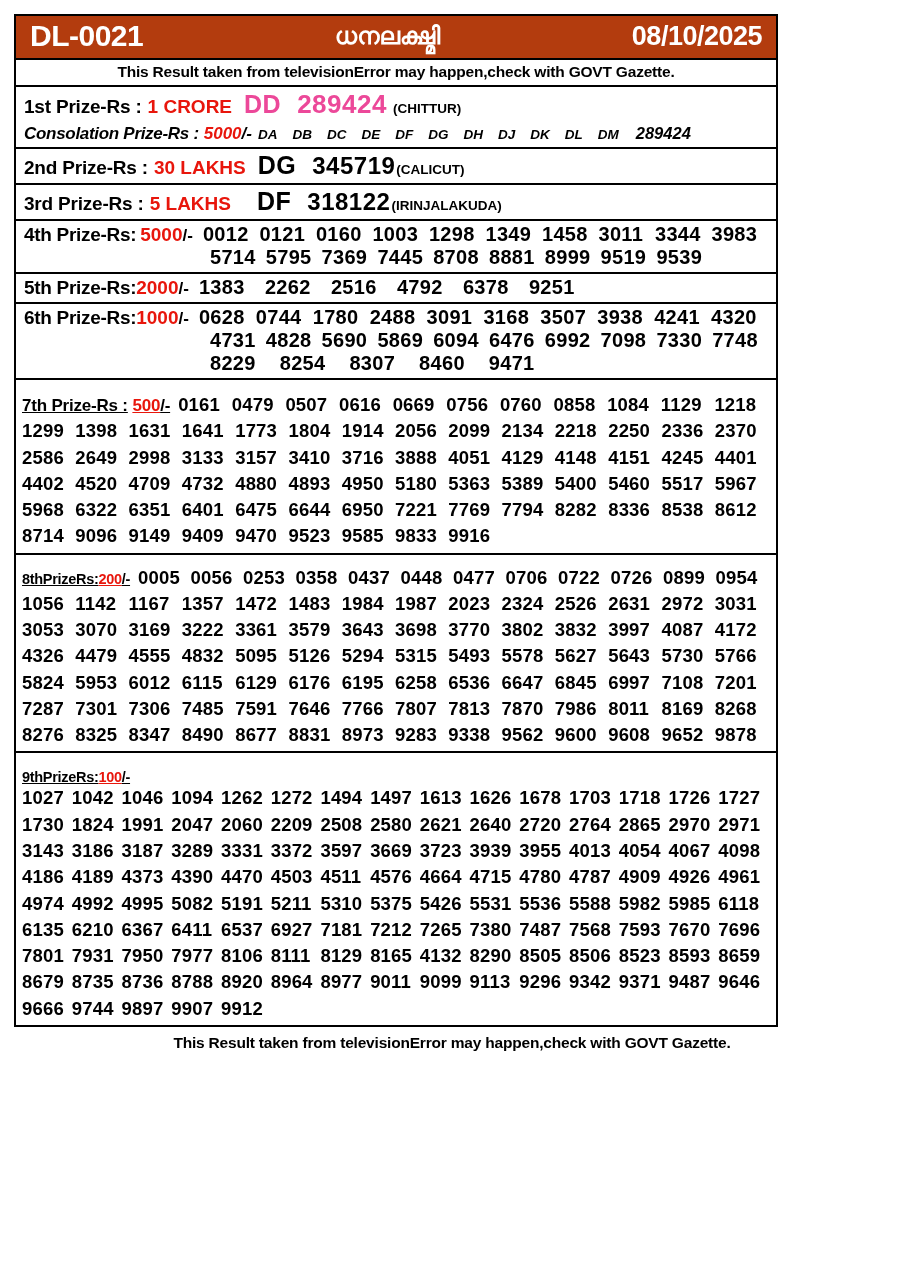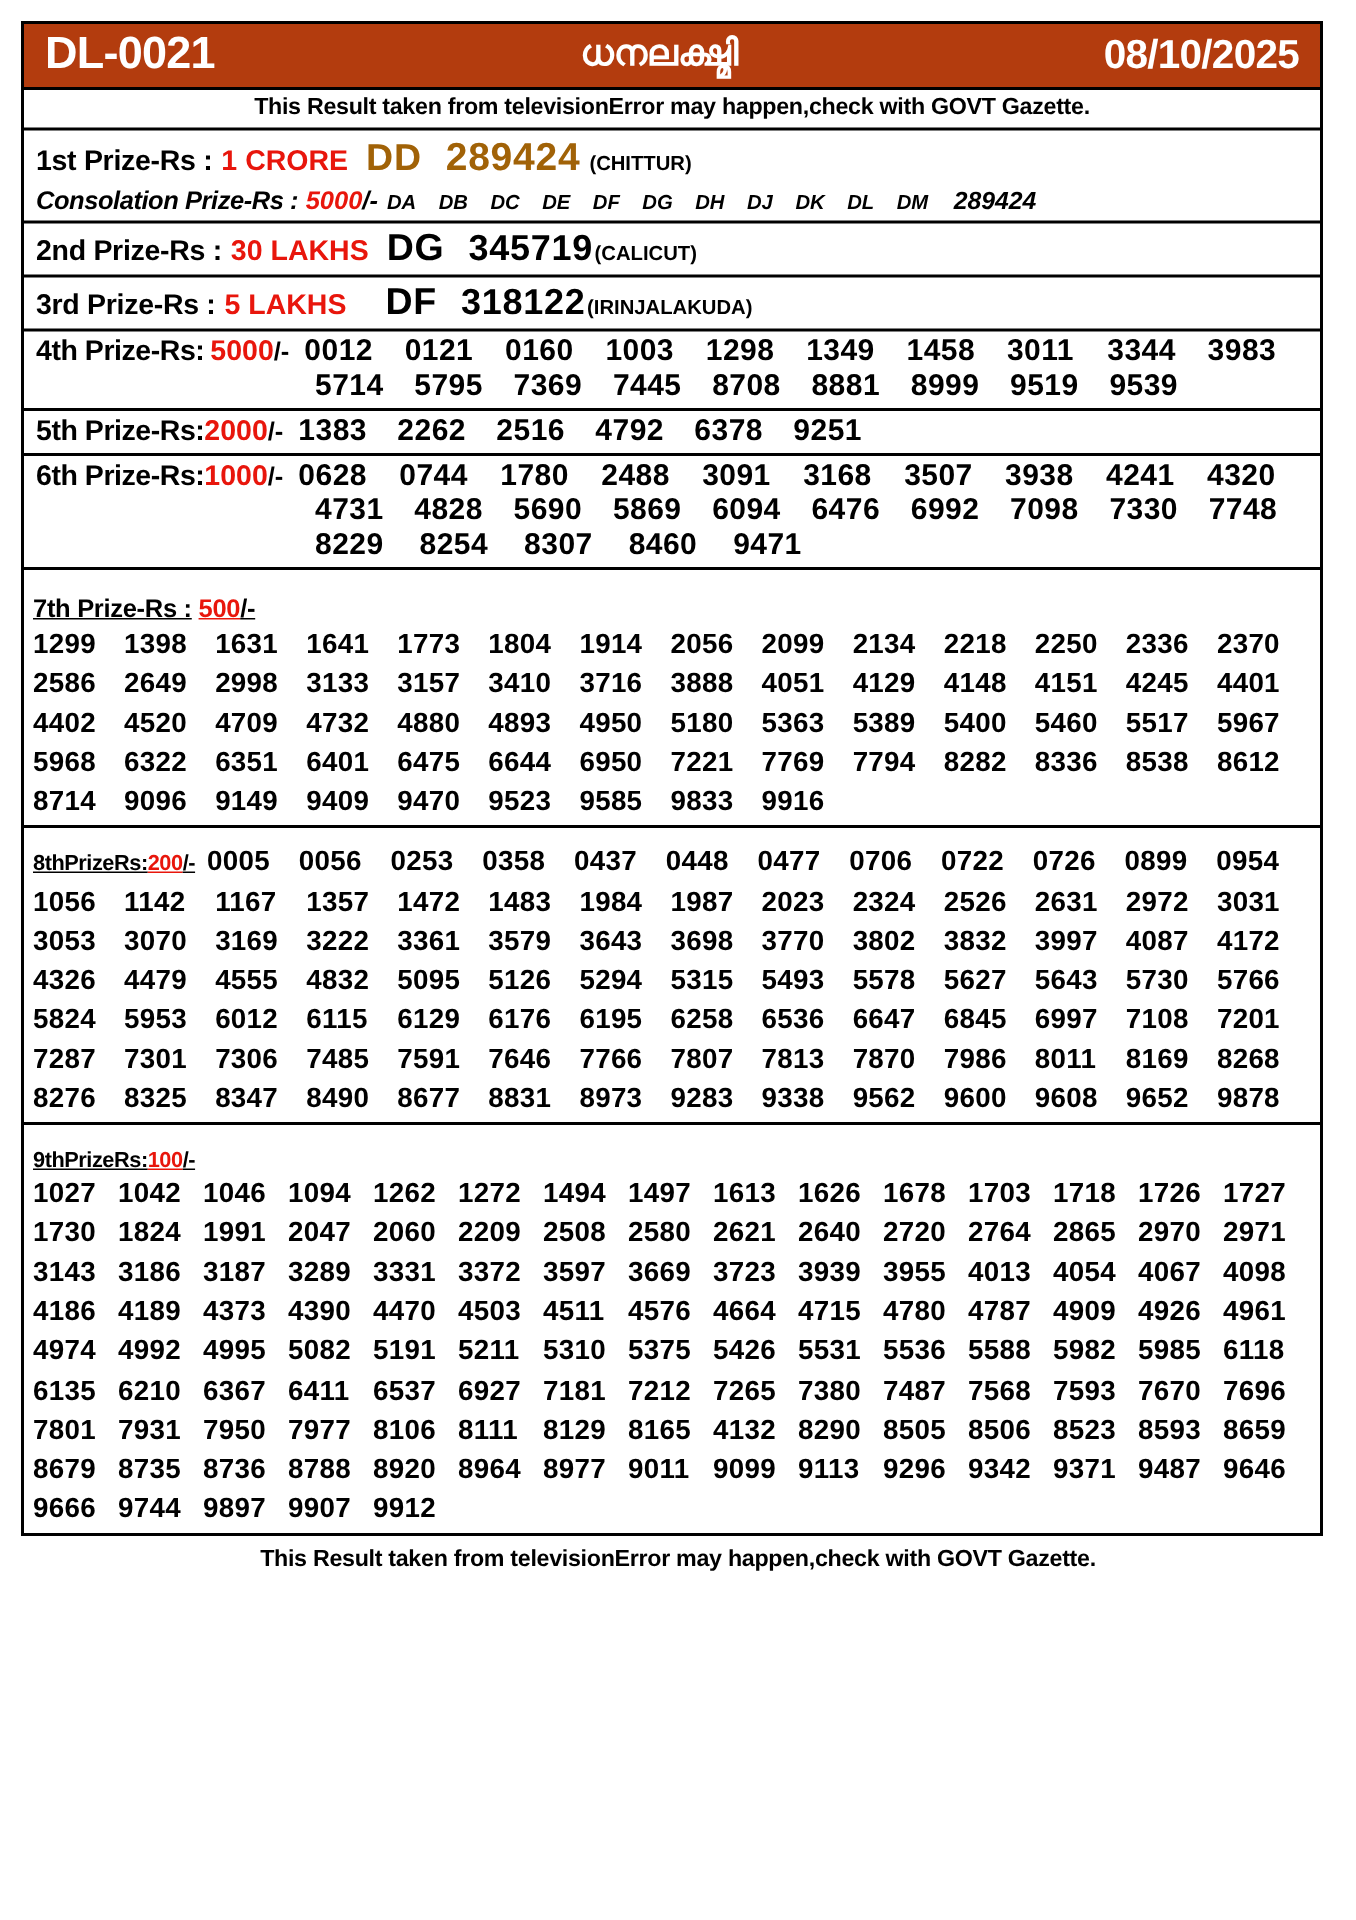--- a/index.html
+++ b/index.html
@@ -20,21 +20,21 @@
     height: 1280px;
     position: relative;
     background: #ffffff;
     box-sizing: border-box;
     padding: 14px 14px 0 14px;
   }
 
   .result-card {
     border: 2px solid #000;
     box-sizing: border-box;
-    width: 868px;
+    width: 764px;
   }
 
   
   .title-bar {
     background: #B33C0E;
     display: flex;
     align-items: center;
     justify-content: space-between;
     padding: 1px 14px 3px 14px;
     height: 44px;
@@ -102,21 +102,21 @@
     font-weight: bold;
     margin-left: 12px;
     letter-spacing: 0.5px;
   }
   .num-big {
     font-size: 26px;
     font-weight: bold;
     margin-left: 16px;
     letter-spacing: 0.5px;
   }
-  .blue { color: #a16207; }
+  .blue { color: #ec4899; }
   .place {
     font-size: 13.5px;
     font-weight: bold;
     margin-left: 6px;
   }
 
   
   .consolation-line {
     display: flex;
     align-items: baseline;
@@ -367,20 +367,33 @@
           </span>
       </div>
     </div>
 
     <div class="dense-block">
       <div class="dense-head">
         <span class="dense-lbl-7">7th Prize-Rs :</span>
         <span class="dense-lbl-7" style="text-decoration:none;">&nbsp;</span>
         <span class="dense-amt dense-lbl-7" style="color:#E8160C;">500</span>
         <span class="dense-lbl-7">/-</span>
+        <span class="grid14 firstrow" style="grid-template-columns:repeat(11,1fr);">
+            <span>0161</span>
+            <span>0479</span>
+            <span>0507</span>
+            <span>0616</span>
+            <span>0669</span>
+            <span>0756</span>
+            <span>0760</span>
+            <span>0858</span>
+            <span>1084</span>
+            <span>1129</span>
+            <span>1218</span>
+          </span>
       </div>
       <div class="grid14 row-rest">
           <span>1299</span>
           <span>1398</span>
           <span>1631</span>
           <span>1641</span>
           <span>1773</span>
           <span>1804</span>
           <span>1914</span>
           <span>2056</span>

